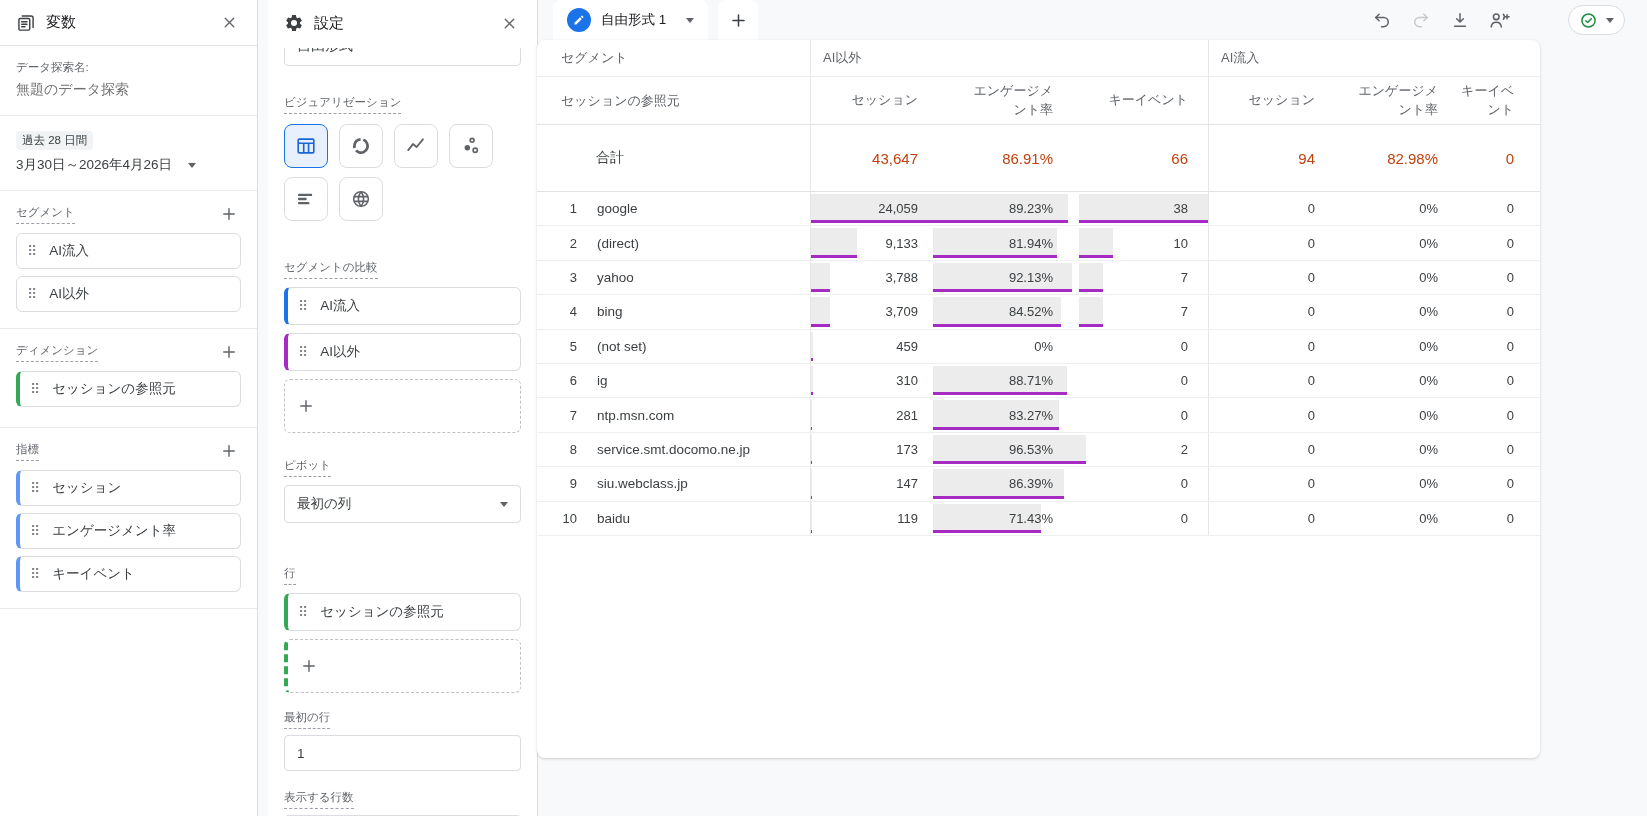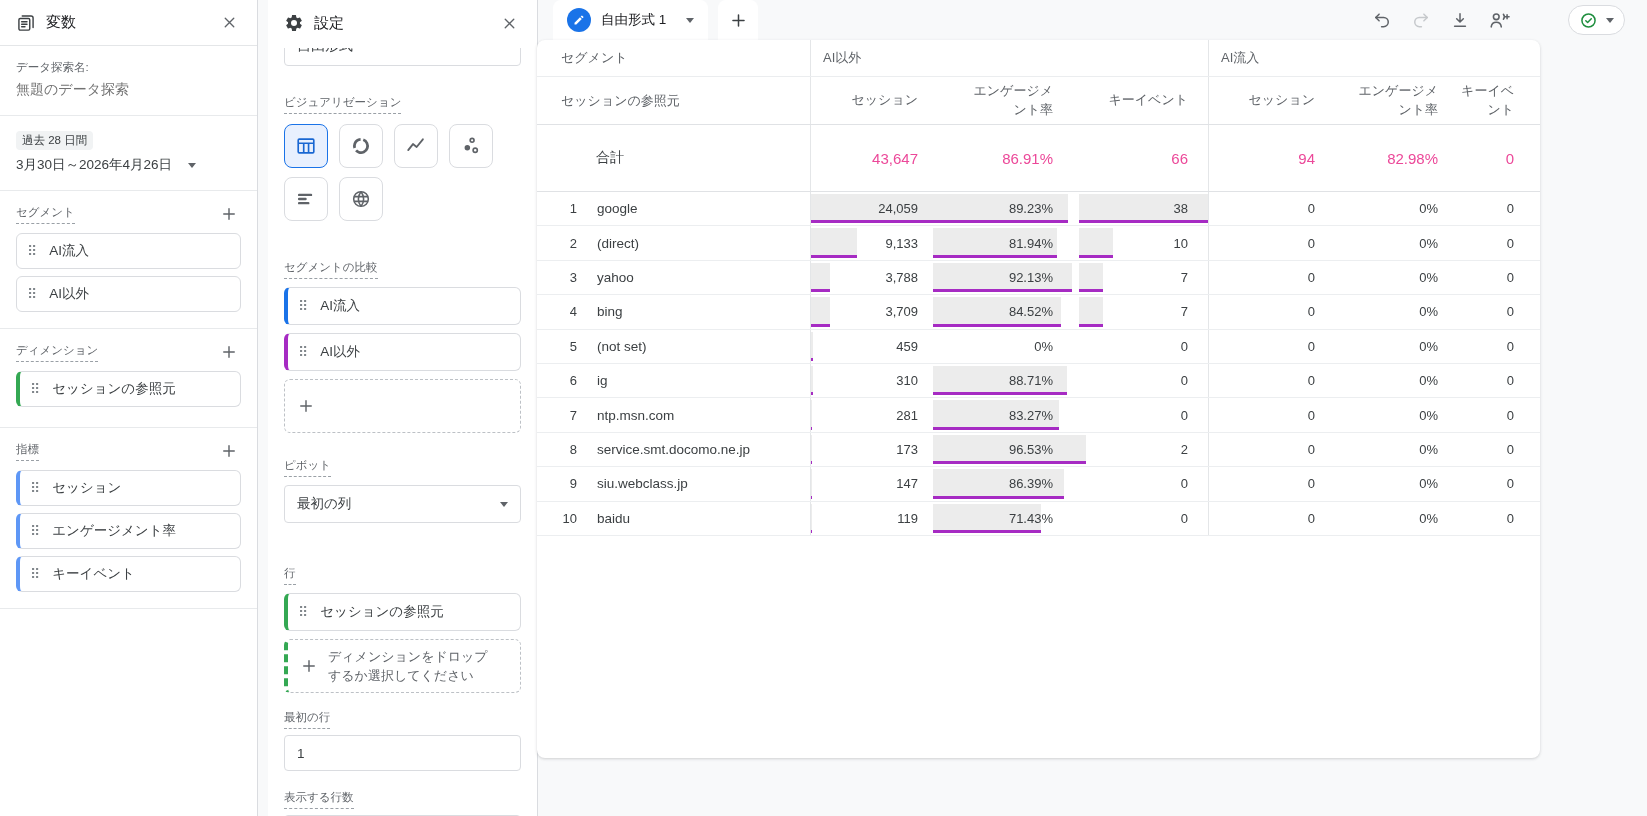--- a/index.html
+++ b/index.html
@@ -75,21 +75,21 @@
   .hl{font-size:13px;color:#5f6368;padding-left:24px;}
   .grouph{padding-left:12px;}
   .h2c{justify-content:flex-end;text-align:right;font-size:13px;color:#5f6368;white-space:pre-line;line-height:1.45;}
   .num{justify-content:flex-end;font-size:13px;color:#3c4043;}
   .g7>div:nth-child(2){padding-right:15px;}
   .g7>div:nth-child(3){padding-right:26px;}
   .g7>div:nth-child(4){padding-right:20px;}
   .g7>div:nth-child(5){padding-right:15px;}
   .g7>div:nth-child(6){padding-right:20px;}
   .g7>div:nth-child(7){padding-right:26px;}
-  .ttl .num{font-size:15px;font-weight:500;color:#ec4899;}
+  .ttl .num{font-size:15px;font-weight:500;color:#c2410c;}
   .ttl-label{font-size:14px;color:#3c4043;padding-left:59px;}
   .labcell{padding-left:0;}
   .rank{display:inline-block;width:40px;text-align:right;font-size:13px;color:#3c4043;flex:none;}
   .srcname{margin-left:20px;font-size:13.5px;color:#3c4043;white-space:nowrap;}
   .bar{position:absolute;left:0;top:2px;bottom:2px;background:#ececec;border-bottom:3px solid #a62bc3;}
   .cellval{position:relative;}
   svg{display:block;}
 </style>
 </head>
 <body>
@@ -290,21 +290,20 @@
           <div class="chip cchip" style="border-left-color: rgb(52, 168, 83);">
             <span class="handle">⠿</span>
             <span class="chiplabel">セッションの参照元</span>
           </div>
         </div>
 
       <div class="dropzone greenleft" style="margin-top:8px;">
         <svg width="18" height="18" viewBox="0 0 24 24" fill="none" stroke="#5f6368" stroke-width="1.9" stroke-linecap="round">
             <path d="M12 5v14M5 12h14"></path>
           </svg>
-        <span style="max-width:170px;">ディメンションをドロップするか選択してください</span>
       </div>
 
       <div style="margin-top:14px;">
         <span class="dashed">最初の行</span>
       </div>
       <input class="inputbox2" readonly="" style="margin-top: 6px;" value="1">
 
       <div style="margin-top:16px;">
         <span class="dashed">表示する行数</span>
       </div>

